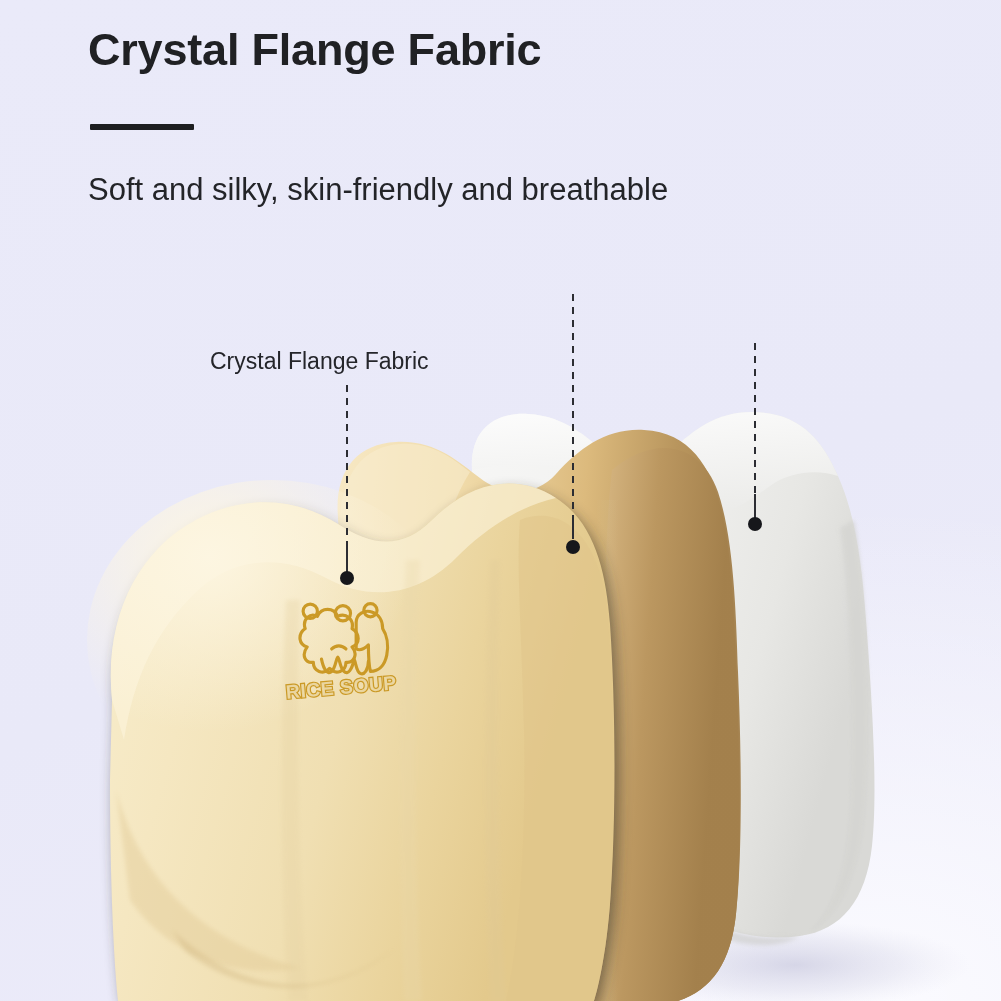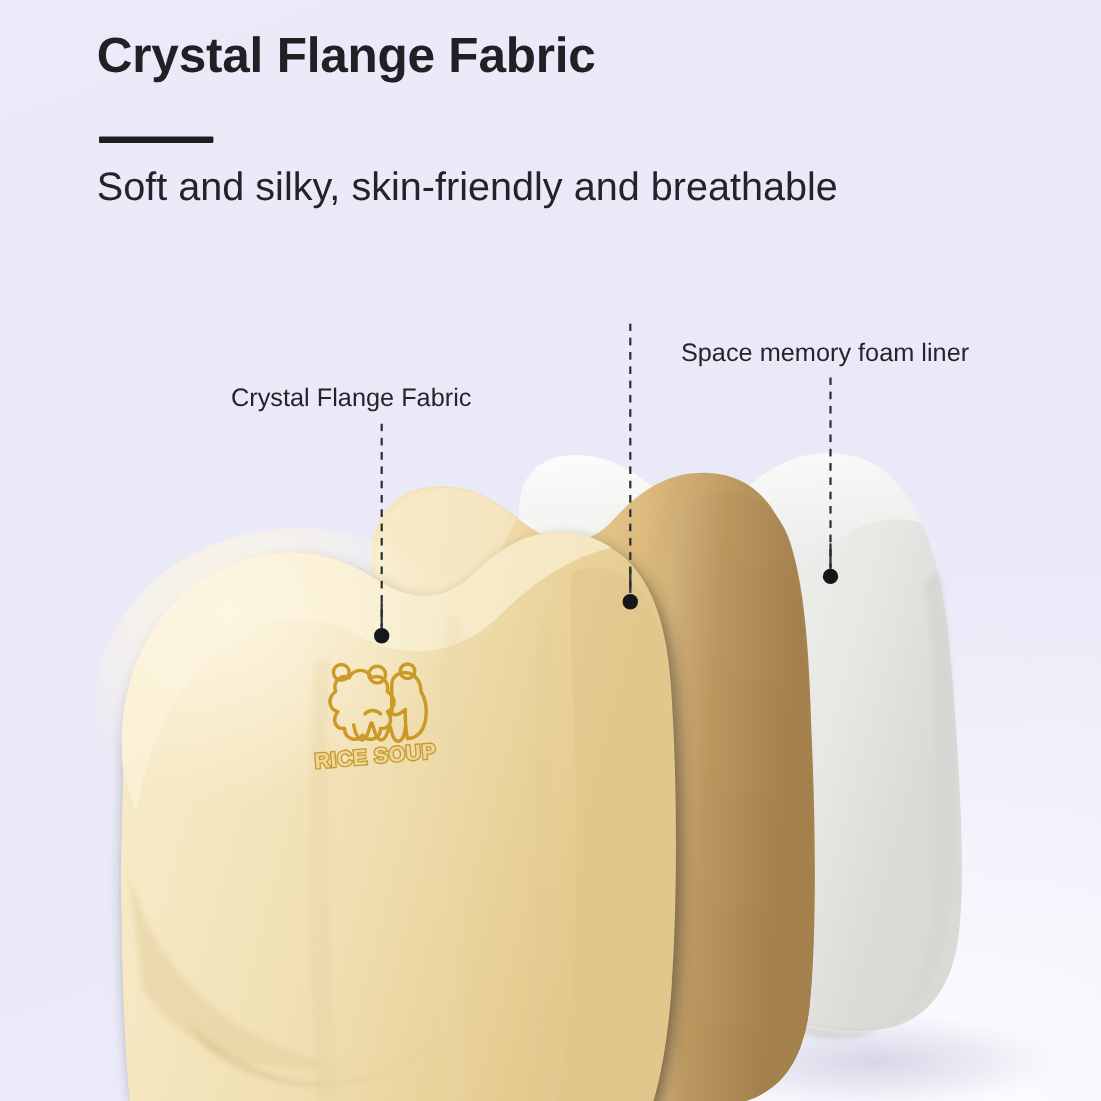--- a/index.html
+++ b/index.html
@@ -20,22 +20,22 @@
   #title{
     position:absolute;left:88px;top:24px;
     font-size:45px;font-weight:bold;letter-spacing:-0.2px;
     color:#202124;white-space:nowrap;
   }
   #rule{
     position:absolute;left:90px;top:124px;
     width:104px;height:6px;background:#1d1e20;border-radius:1px;
   }
   #subtitle{
-    position:absolute;left:88px;top:149px;
-    font-size:36px;font-weight:400;color:#232428;white-space:nowrap;
+    position:absolute;left:88px;top:172px;
+    font-size:31px;font-weight:400;color:#232428;white-space:nowrap;
   }
 
   
   .callout{
     position:absolute;font-size:23px;color:#24252a;
     white-space:nowrap;font-weight:400;
   }
   #label-fabric{left:210px;top:348px;}
   #label-sleeve{left:443px;top:257px;}
   #label-foam  {left:619px;top:307px;}
@@ -283,21 +283,20 @@
         <text x="44" y="92" text-anchor="middle" font-family="'Liberation Sans',sans-serif" font-size="19" font-weight="bold" letter-spacing="0.5" fill="#f0e0b4" transform="rotate(-5 44 92)" opacity="0.85">RICE SOUP</text>
       </g>
     </svg>
   </div>
 
   <div id="title">Crystal Flange Fabric</div>
   <div id="rule"></div>
   <div id="subtitle">Soft and silky, skin-friendly and breathable</div>
 
   <div class="callout" id="label-fabric">Crystal Flange Fabric</div>
-  <div class="callout" id="label-foam">Space memory foam liner</div>
 
   <div class="leader" id="leader-fabric">
     <span class="dash"></span>
     <span class="solid"></span>
     <span class="dot"></span>
   </div>
   <div class="leader" id="leader-sleeve">
     <span class="dash"></span>
     <span class="solid"></span>
     <span class="dot"></span>

